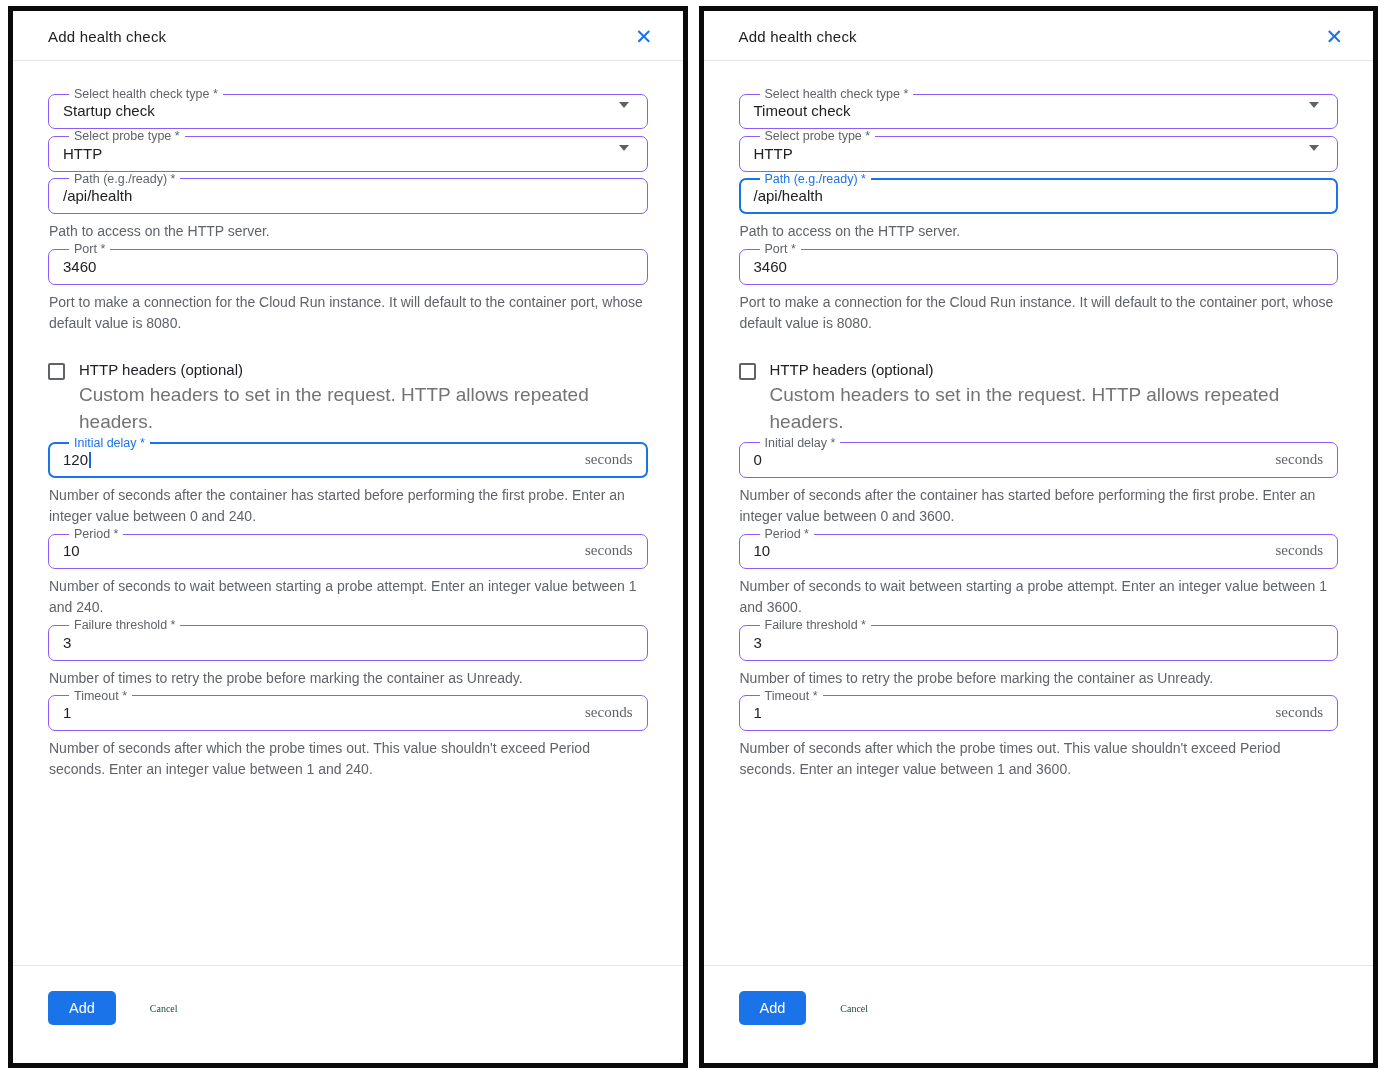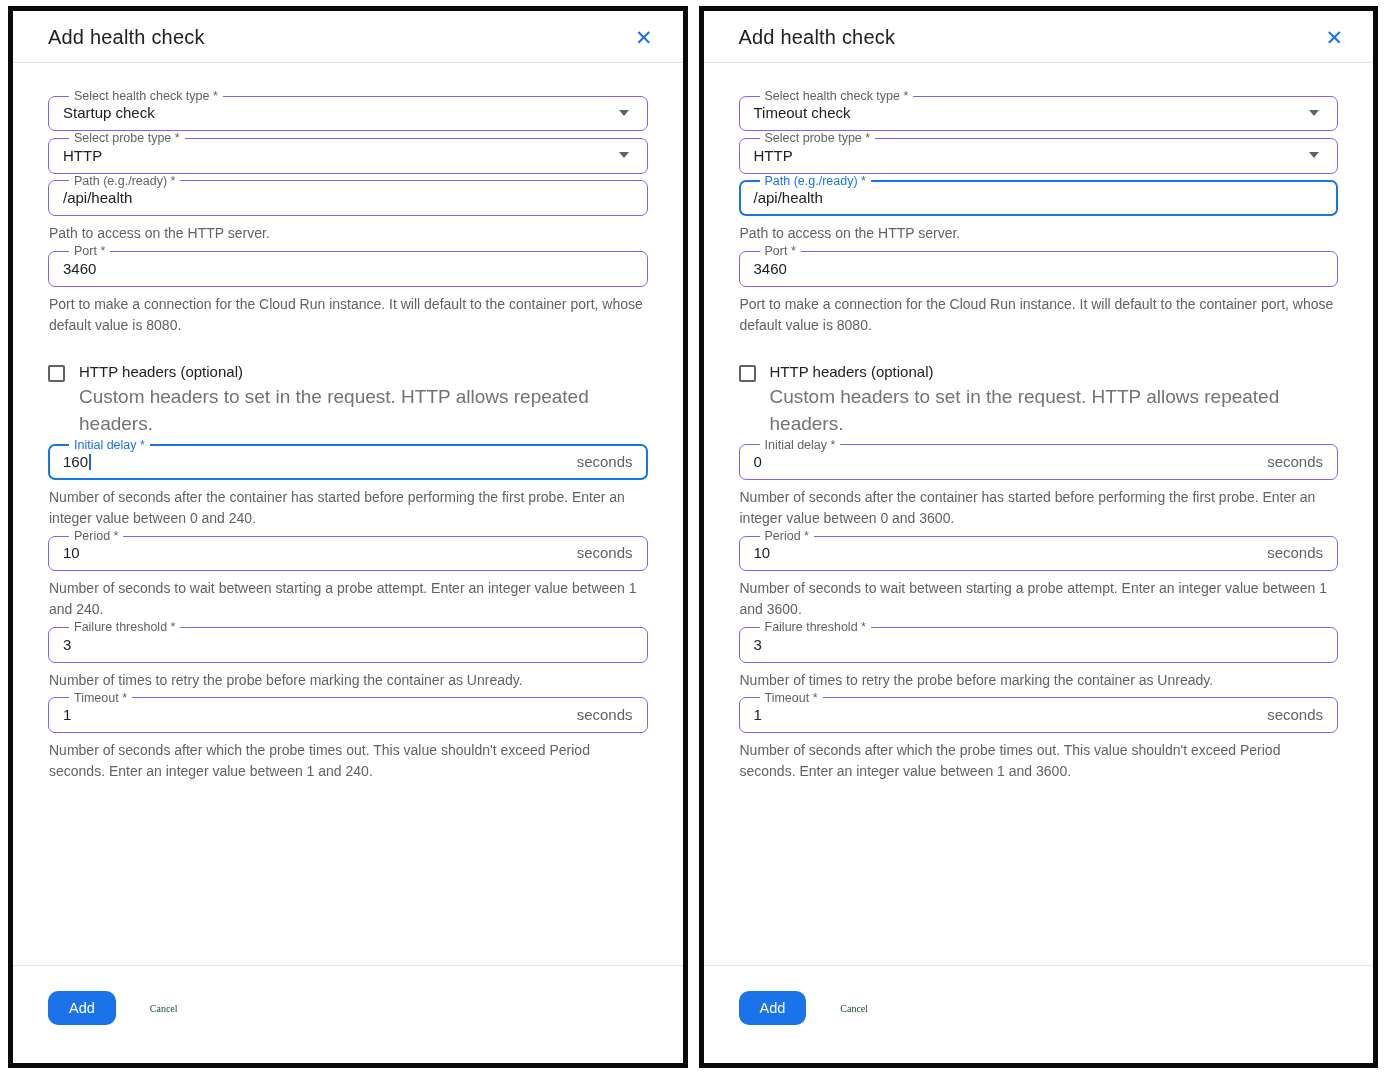--- a/index.html
+++ b/index.html
@@ -11,39 +11,39 @@
   }
   .wrap { display:flex; gap:11px; padding:6px 8px 9px; height:100%; }
   .panel {
     flex:1; background:#fff; border:5px solid #0a0a0a;
     display:flex; flex-direction:column; overflow:hidden;
   }
   .hdr {
     display:flex; justify-content:space-between; align-items:center;
     padding:15px 30px 13px 35px; border-bottom:1px solid #e4e6e8;
   }
-  .hdr h1 { margin:0; font-size:20px; font-weight:400; color:#202124; letter-spacing:.2px;text-align:right; }
+  .hdr h1 { margin:0; font-size:15px; font-weight:400; color:#202124; letter-spacing:.2px;text-align:right; }
   .close {
     background:none; border:none; padding:0; cursor:pointer;
     color:#1a73e8; font-size:21px; line-height:1; font-weight:400;
   }
   .body { flex:1; min-height:0; padding:26px 35px 0; display:flex; flex-direction:column; }
 
   fieldset.field {
     border:1px solid #8b5cf6; border-radius:7px; min-width:0;
     margin:0; padding:0 14px 9px;
   }
   fieldset.field legend {
     font-size:12.5px; color:#5f6368; padding:0 5px; margin-left:6px; line-height:1.15;
   }
   fieldset.field.focused { border:2px solid #1a73e8; padding:0 13px 8px; }
   fieldset.field.focused legend { color:#1a73e8; }
-  .vrow { display:flex; justify-content:space-between; align-items:center; margin-top:1px; }
+  .vrow { display:flex; justify-content:space-between; margin-top:1px; }
   .val { font-size:15px; color:#202124; white-space:nowrap; }
-  .suffix { font-size:15px; color:#5f6368; }
+  .suffix { font-size:15px; color:#5f6368;font-family:Liberation Serif, serif; }
   .arrow {
     width:0; height:0; margin-right:4px;
     border-left:5px solid transparent; border-right:5px solid transparent;
     border-top:6px solid #5f6368;
   }
   .cursor {
     display:inline-block; width:1.5px; height:16px; background:#1967d2;
     vertical-align:text-bottom; margin-left:1px;
   }
   .helper { font-size:14px; color:#5f6368; line-height:1.5; margin:7px 0 0 1px; }
@@ -61,21 +61,21 @@
     background:#fff; flex:0 0 auto; margin-top:2px; cursor:pointer;
   }
   .cbtitle { font-size:15px; color:#202124; }
   .cbhelper { font-size:19px; color:#737373; margin-top:3px; line-height:1.45; }
 
   .footer {
     margin-top:auto; border-top:1px solid #e4e6e8;
     padding:25px 35px 38px; display:flex; align-items:center; gap:30px;
   }
   .btn-add {
-    background:#1a73e8; color:#fff; border:none; border-radius:10px;
+    background:#1a73e8; color:#fff; border:none; border-radius:5px;
     padding:9px 21px; font-size:14.5px; font-family:inherit; cursor:pointer;
   }
   .btn-cancel {
     background:none; border:none; color:#14532d; font-size:10px;
     font-family:Liberation Serif, serif; padding:9px 4px; cursor:pointer;
   }
 </style>
 </head>
 <body>
 
@@ -124,21 +124,21 @@
         <span class="cbbox"></span>
         <div>
           <div class="cbtitle">HTTP headers (optional)</div>
           <div class="cbhelper">Custom headers to set in the request. HTTP allows repeated headers.</div>
         </div>
       </div>
 
       <fieldset class="field focused mt-big">
         <legend>Initial delay *</legend>
         <div class="vrow">
-          <span class="val"><span>160</span><span class="cursor"></span></span>
+          <span class="val"><span>120</span><span class="cursor"></span></span>
           <span class="suffix">seconds</span>
         </div>
       </fieldset>
       <div class="helper">Number of seconds after the container has started before performing the first probe. Enter an integer value between 0 and 240.</div>
 
       <fieldset class="field mt-num">
         <legend>Period *</legend>
         <div class="vrow">
           <span class="val">10</span>
           <span class="suffix">seconds</span>

